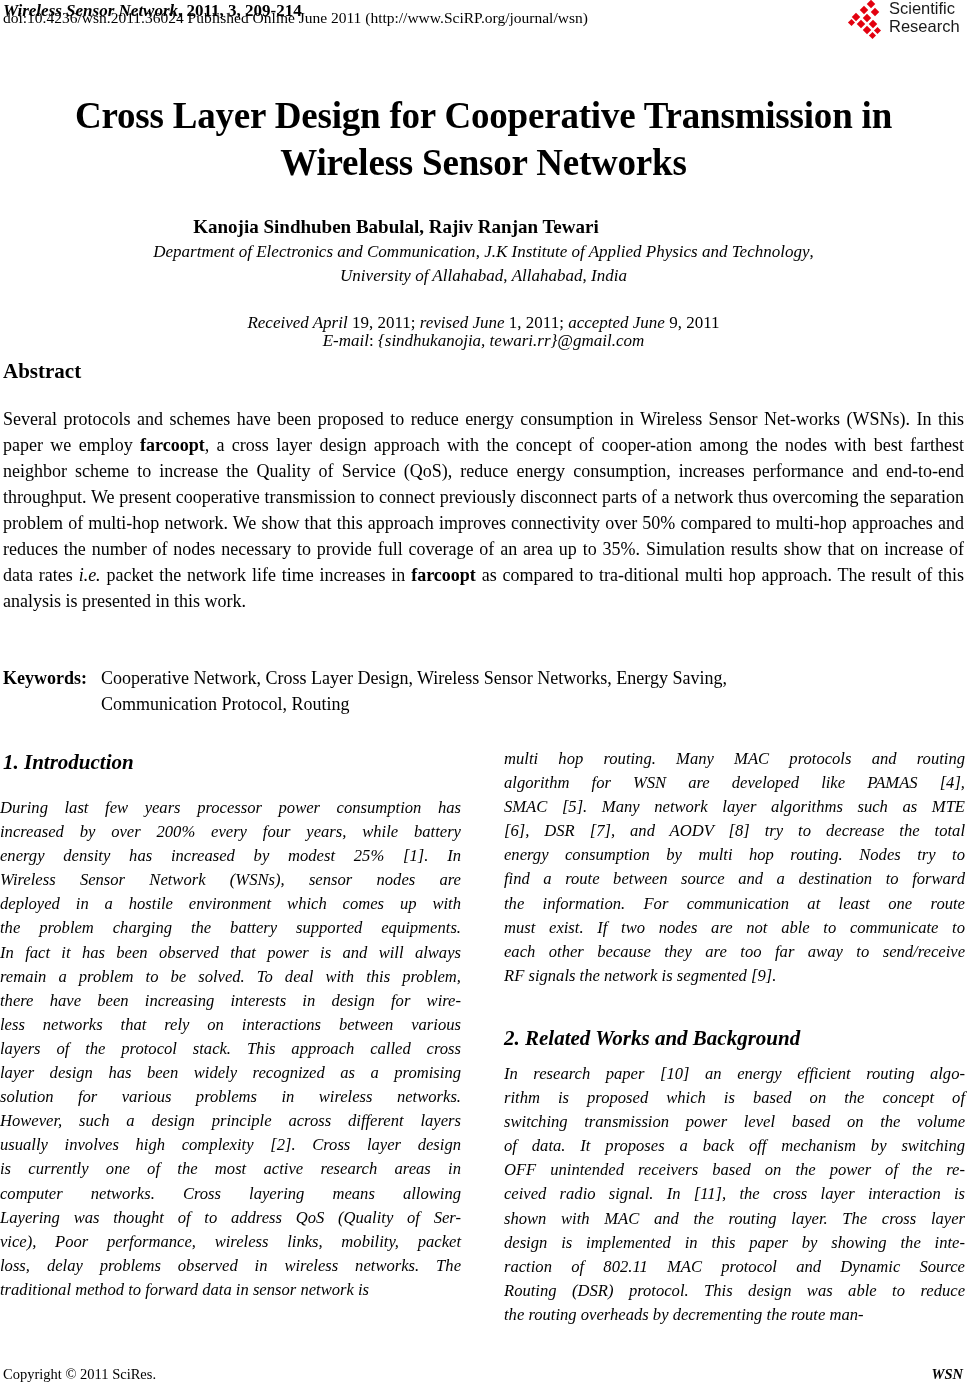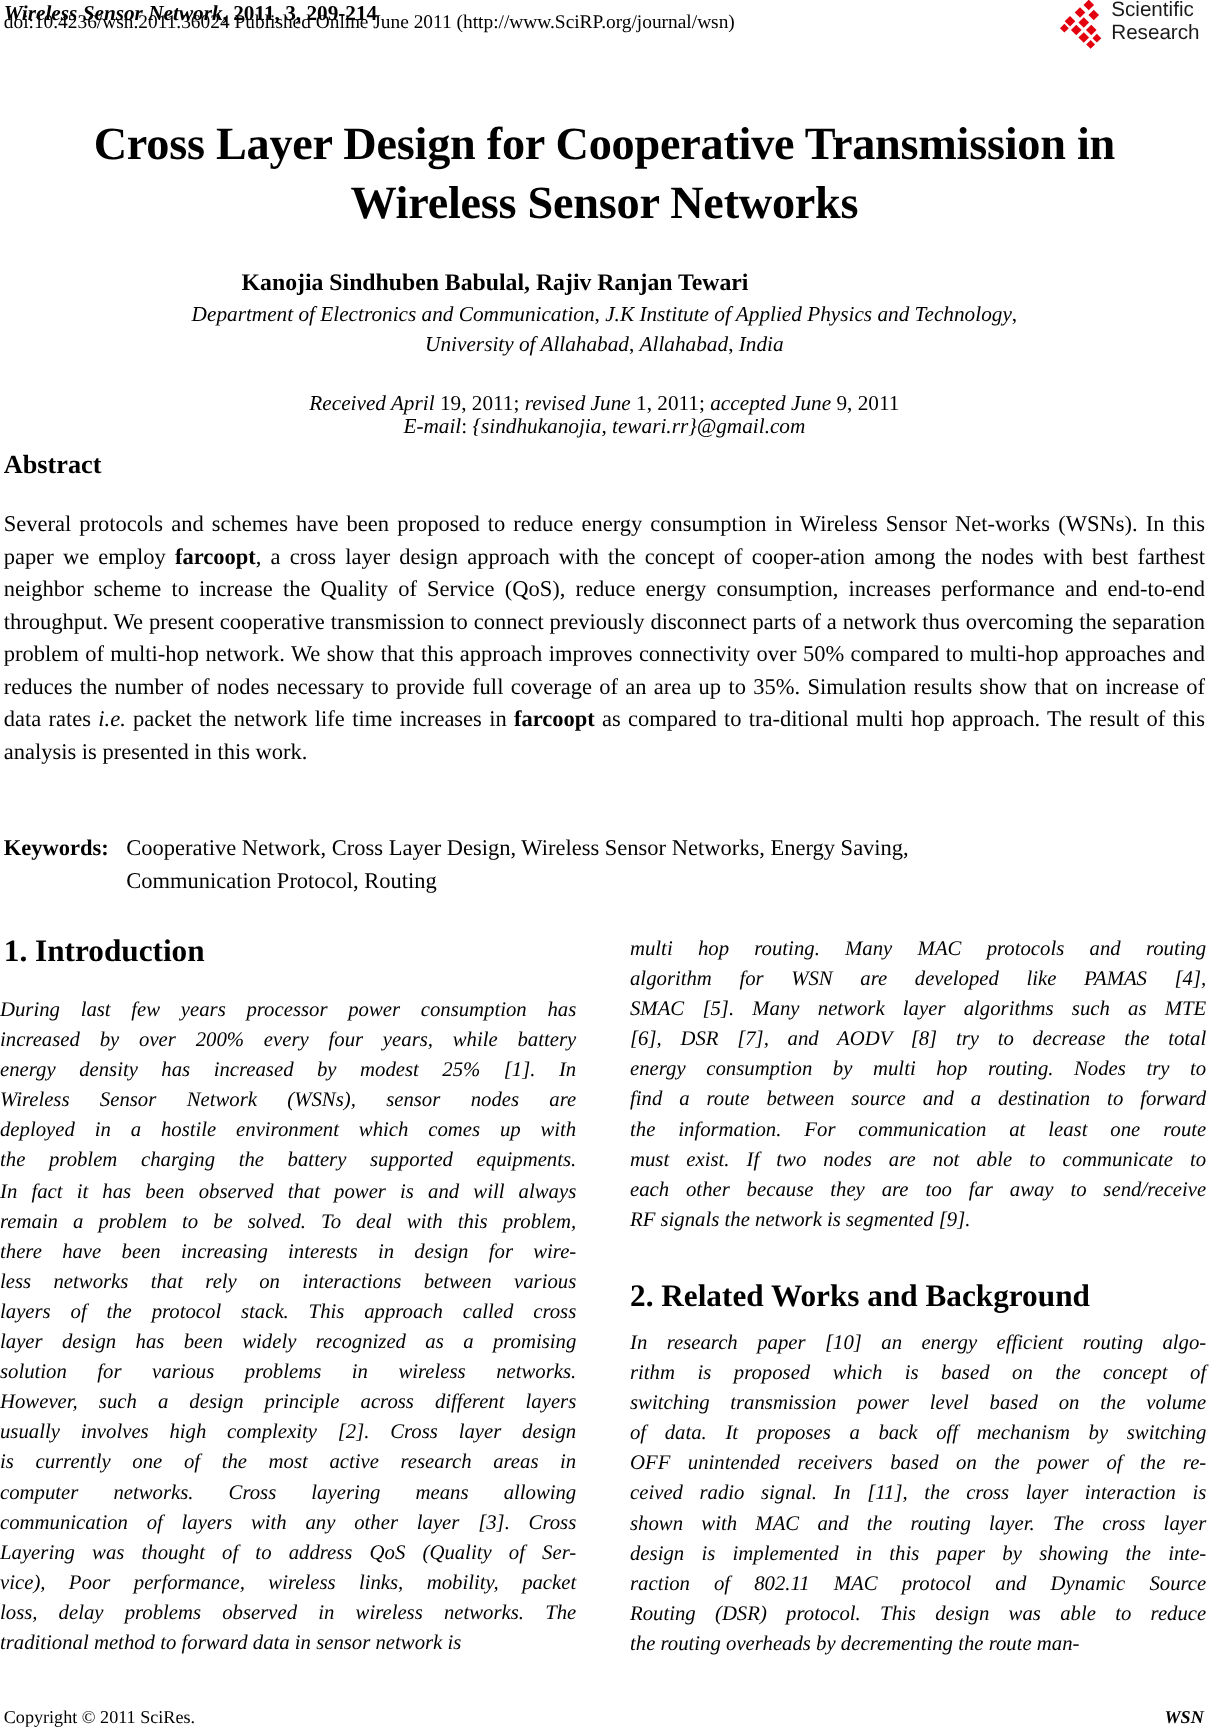--- a/index.html
+++ b/index.html
@@ -23,21 +23,21 @@
     .affil { left: 0; width: 967px; text-align: center; font-size: 17px; line-height: 23px; }
     .i { font-style: italic; }
     .abstract-heading { left: 3px; top: 357px; font-size: 21px; font-weight: bold; line-height: 28px; }
     .abstract-body {
       left: 3px; top: 406px; width: 961px; font-size: 18px; line-height: 26px;
       text-align: justify; text-align-last: left;
     }
     .abstract-body b { font-weight: bold; }
     .kw-label { left: 3px; top: 665px; font-size: 18px; line-height: 26px; font-weight: bold; }
     .kw-text { left: 101px; top: 665px; width: 800px; font-size: 18px; line-height: 26px; }
-    .section-heading { font-size: 25px; line-height: 28px; font-weight: bold; }
+    .section-heading { font-size: 21px; line-height: 28px; font-weight: bold; font-style: italic; }
     .col-text { font-size: 16.6px; line-height: 24.1px; text-align: justify; text-align-last: justify; font-style: italic; }
     .col-text.last { text-align-last: left; }
     .col1 { left: 0px; width: 461px; }
     .col2 { left: 504px; width: 461px; }
     .footer-left { left: 3px; top: 1365px; font-size: 14.5px; line-height: 18px; }
     .footer-right { right: 4px; top: 1365px; font-size: 14.5px; line-height: 18px; font-style: italic; font-weight: bold; }
   </style>
 </head>
 <body>
 
@@ -111,21 +111,20 @@
     <div class="col-text">remain a problem to be solved. To deal with this problem,</div>
     <div class="col-text">there have been increasing interests in design for wire-</div>
     <div class="col-text">less networks that rely on interactions between various</div>
     <div class="col-text">layers of the protocol stack. This approach called cross</div>
     <div class="col-text">layer design has been widely recognized as a promising</div>
     <div class="col-text">solution for various problems in wireless networks.</div>
     <div class="col-text">However, such a design principle across different layers</div>
     <div class="col-text">usually involves high complexity [2]. Cross layer design</div>
     <div class="col-text">is currently one of the most active research areas in</div>
     <div class="col-text">computer networks. Cross layering means allowing</div>
-    <div class="col-text">communication of layers with any other layer [3]. Cross</div>
     <div class="col-text">Layering was thought of to address QoS (Quality of Ser-</div>
     <div class="col-text">vice), Poor performance, wireless links, mobility, packet</div>
     <div class="col-text">loss, delay problems observed in wireless networks. The</div>
     <div class="col-text last">traditional method to forward data in sensor network is</div>
   </div>
 
 <div class="abs col2" style="top:747px;" id="intro-cont">
     <div class="col-text">multi hop routing. Many MAC protocols and routing</div>
     <div class="col-text">algorithm for WSN are developed like PAMAS [4],</div>
     <div class="col-text">SMAC [5]. Many network layer algorithms such as MTE</div>

